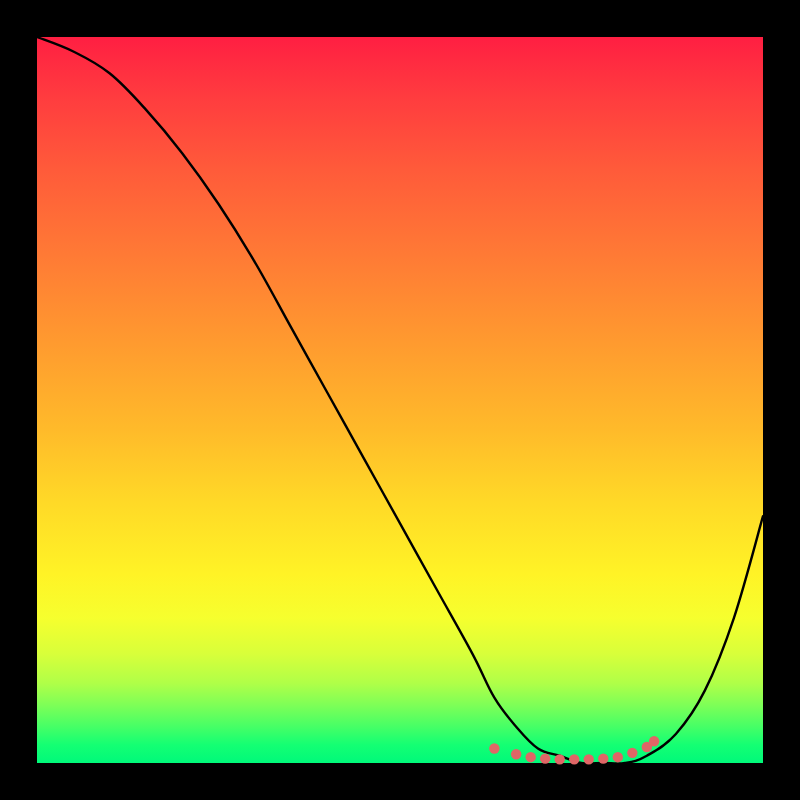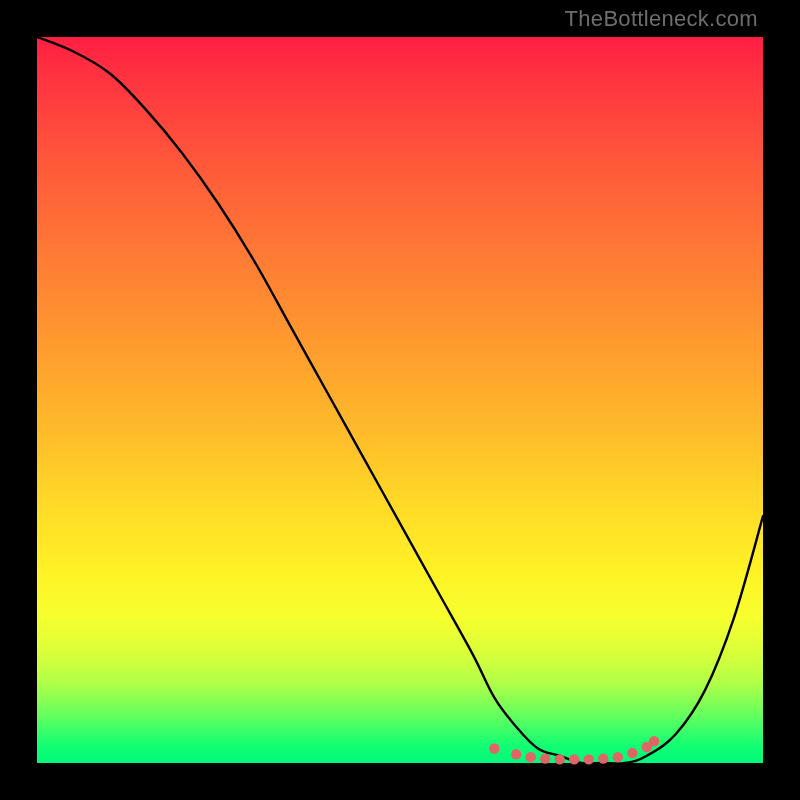--- a/index.html
+++ b/index.html
@@ -71,21 +71,20 @@
   .marker {
     fill: #e06666;
     stroke: #e06666;
     stroke-width: 0;
   }
 </style>
 </head>
 <body>
 
 <div class="stage">
-  <div class="watermark">TheBottleneck.com</div>
 
   <div class="plot">
     <svg class="curve" viewBox="0 0 726 726" preserveAspectRatio="none">
       <path id="curve-path" class="line" d="M 0 0 C 6.534000000000001 2.613599999999997, 23.232000000000003 7.98599999999997, 36.300000000000004 14.519999999999982 C 49.36800000000001 21.053999999999995, 59.53200000000001 25.84560000000006, 72.60000000000001 36.30000000000007 C 85.668 46.754400000000075, 95.832 58.225200000000044, 108.89999999999999 72.60000000000002 C 121.96799999999999 86.9748, 132.132 99.17159999999997, 145.20000000000002 116.15999999999997 C 158.26800000000003 133.14839999999998, 168.43200000000002 147.37800000000001, 181.5 166.98000000000002 C 194.56799999999998 186.58200000000002, 204.73199999999997 202.84440000000006, 217.79999999999998 225.06000000000006 C 230.868 247.27560000000005, 241.03199999999998 266.87760000000003, 254.1 290.40000000000003 C 267.168 313.92240000000004, 277.33200000000005 332.2176, 290.40000000000003 355.74 C 303.468 379.2624, 313.632 397.5576, 326.7 421.08 C 339.768 444.6024, 349.932 462.89759999999995, 363 486.41999999999996 C 376.068 509.94239999999996, 386.232 528.2375999999999, 399.3 551.76 C 412.368 575.2824, 425.14559999999994 597.498, 435.59999999999997 617.1 C 446.0544 636.702, 449.5392 647.592, 457.38 660.66 C 465.2208 673.728, 471.3192 680.5524, 479.16 689.7 C 487.0008 698.8476, 493.09919999999994 706.2528, 500.93999999999994 711.48 C 508.78079999999994 716.7072000000001, 514.8792 716.1264, 522.72 718.74 C 530.5608000000001 721.3536, 536.6592 724.6932, 544.5 726 C 552.3408 727.3068, 558.4391999999999 726, 566.28 726 C 574.1208 726, 580.2192 727.3068, 588.0600000000001 726 C 595.9008000000001 724.6932, 600.6924 723.9672, 609.84 718.74 C 618.9876 713.5128, 628.4256 708.7212000000001, 638.88 696.96 C 649.3344 685.1988, 657.4656000000001 674.3088, 667.9200000000001 653.4 C 678.3744 632.4911999999999, 686.5056 612.1632, 696.9599999999999 580.8 C 707.4143999999999 549.4368, 720.7728 497.4552, 726 479.15999999999997"></path>
       <g id="marker-group">
           <circle cx="457.38" cy="711.48" r="5.2" fill="#e06666" class="marker"></circle>
           <circle cx="479.16" cy="717.288" r="5.2" fill="#e06666" class="marker"></circle>
           <circle cx="493.68000000000006" cy="720.192" r="5.2" fill="#e06666" class="marker"></circle>
           <circle cx="508.2" cy="721.644" r="5.2" fill="#e06666" class="marker"></circle>
           <circle cx="522.72" cy="722.37" r="5.2" fill="#e06666" class="marker"></circle>

